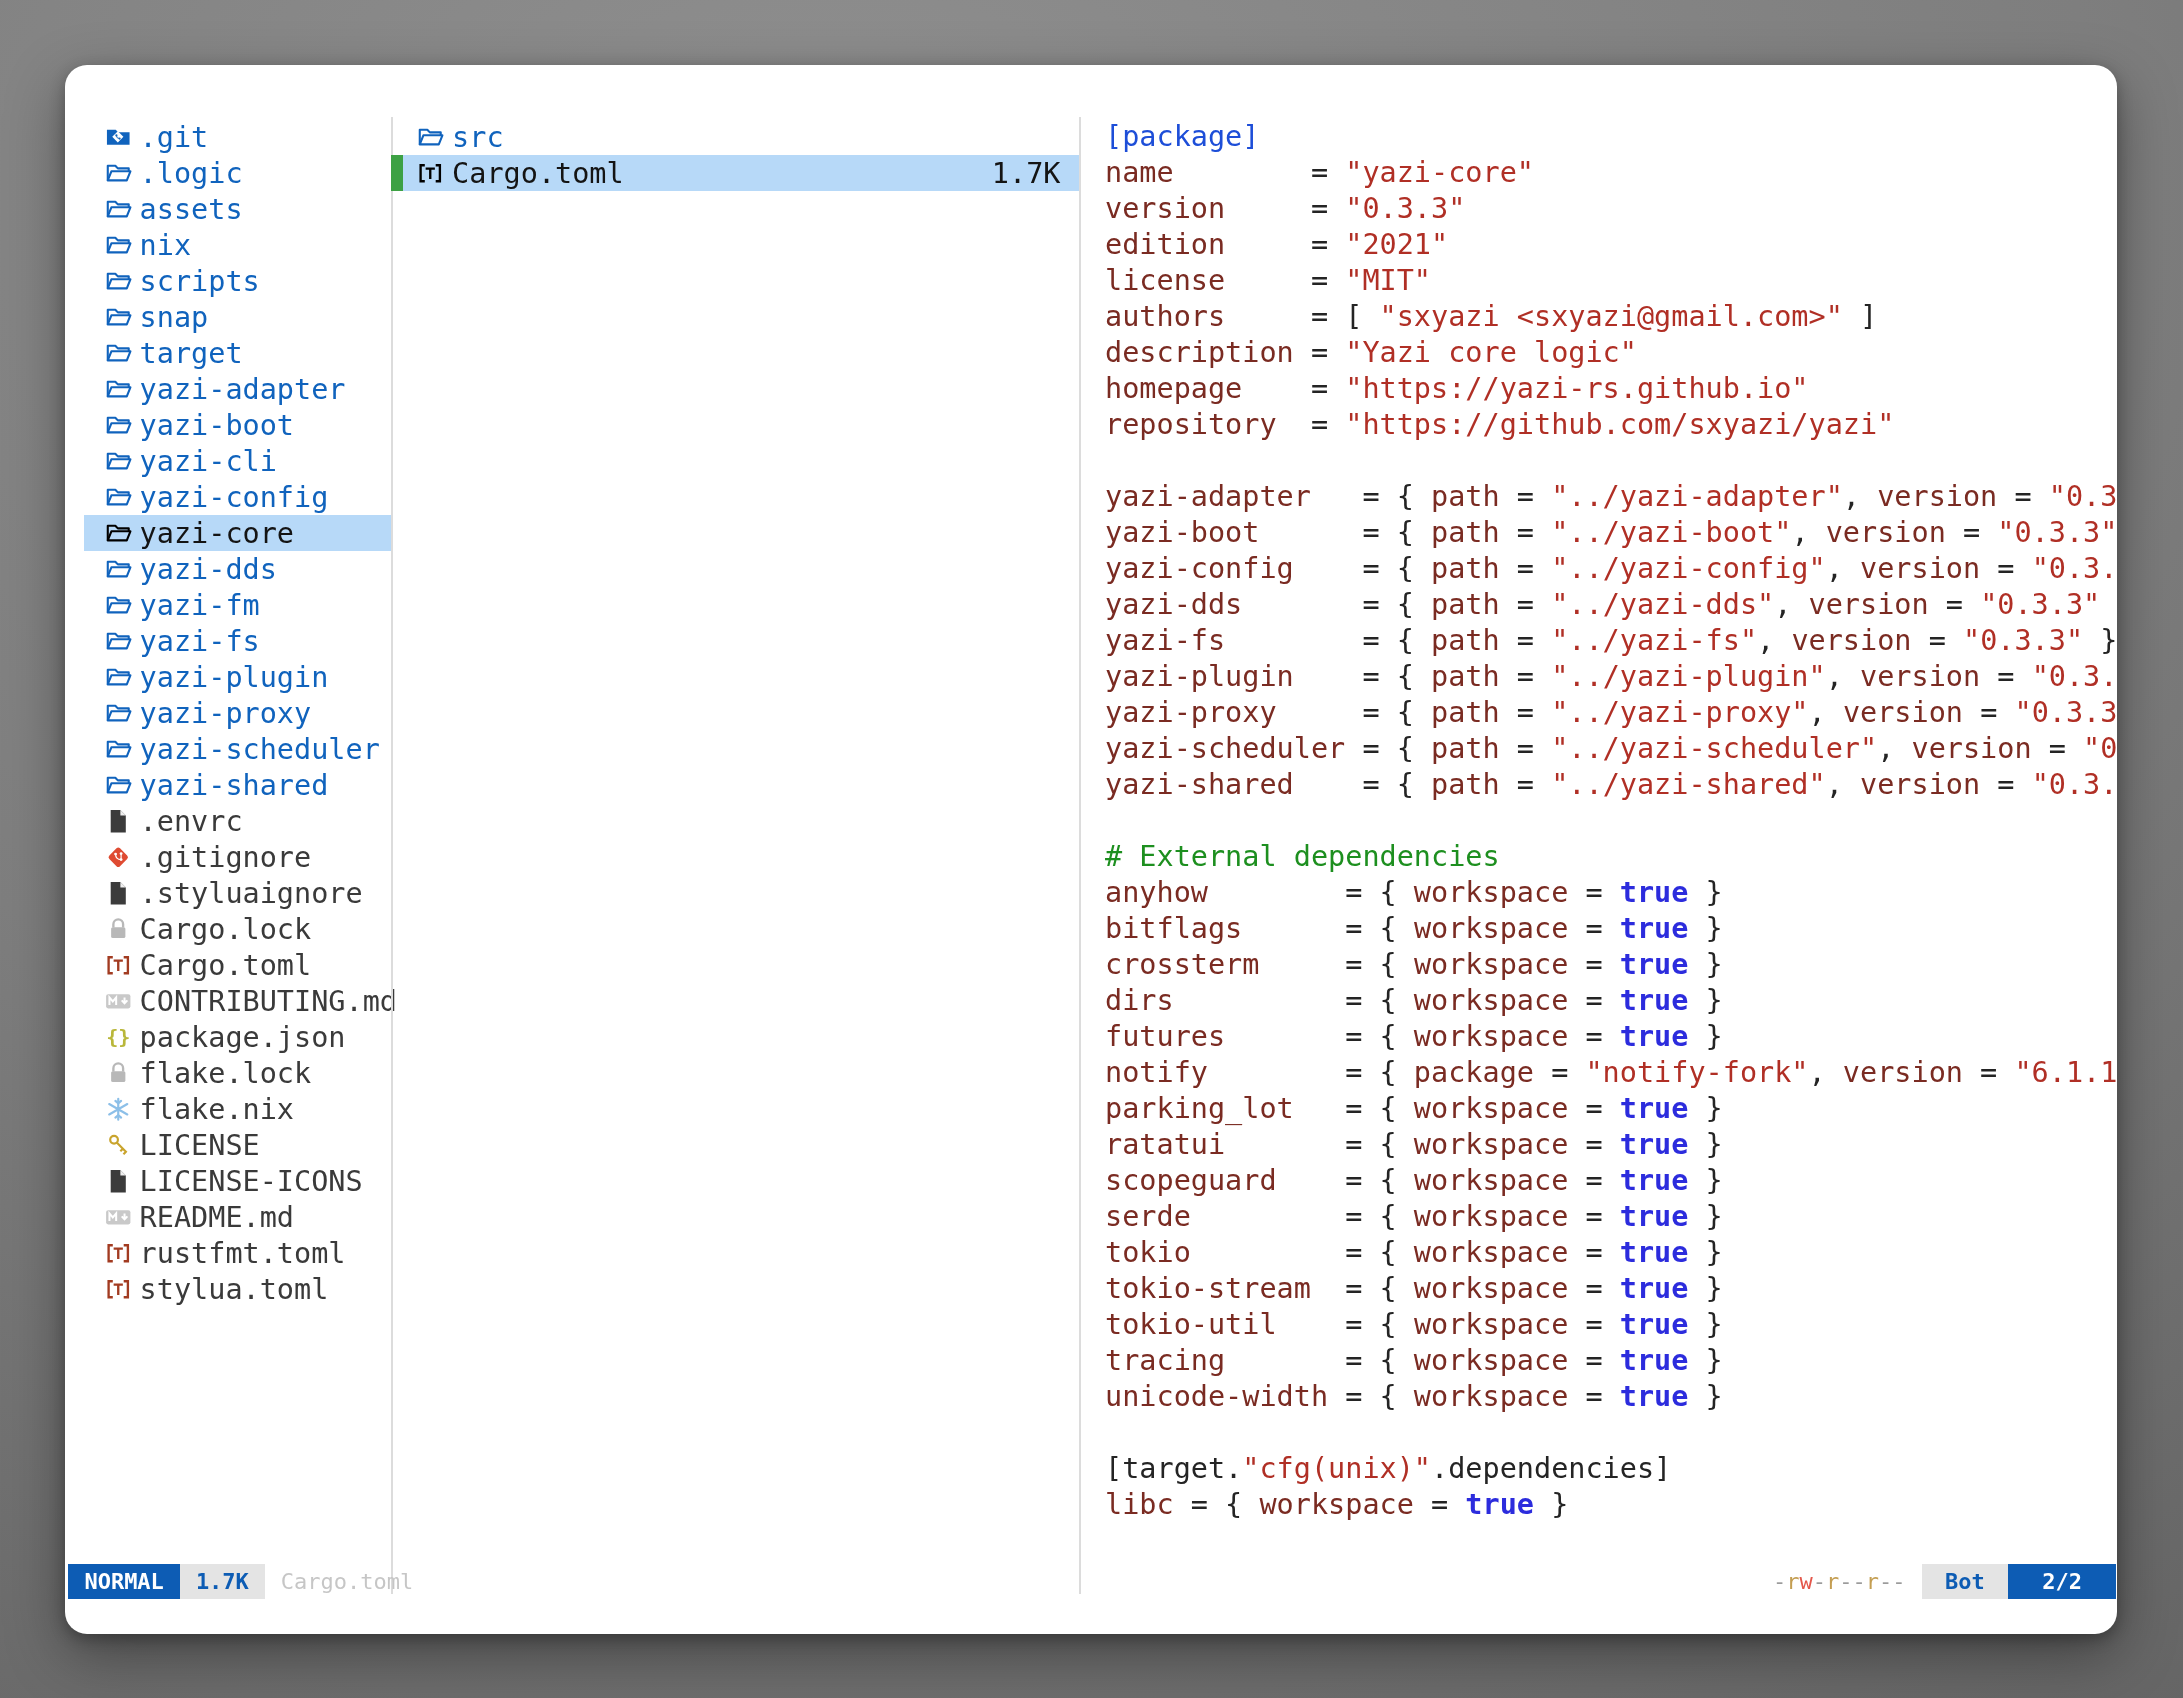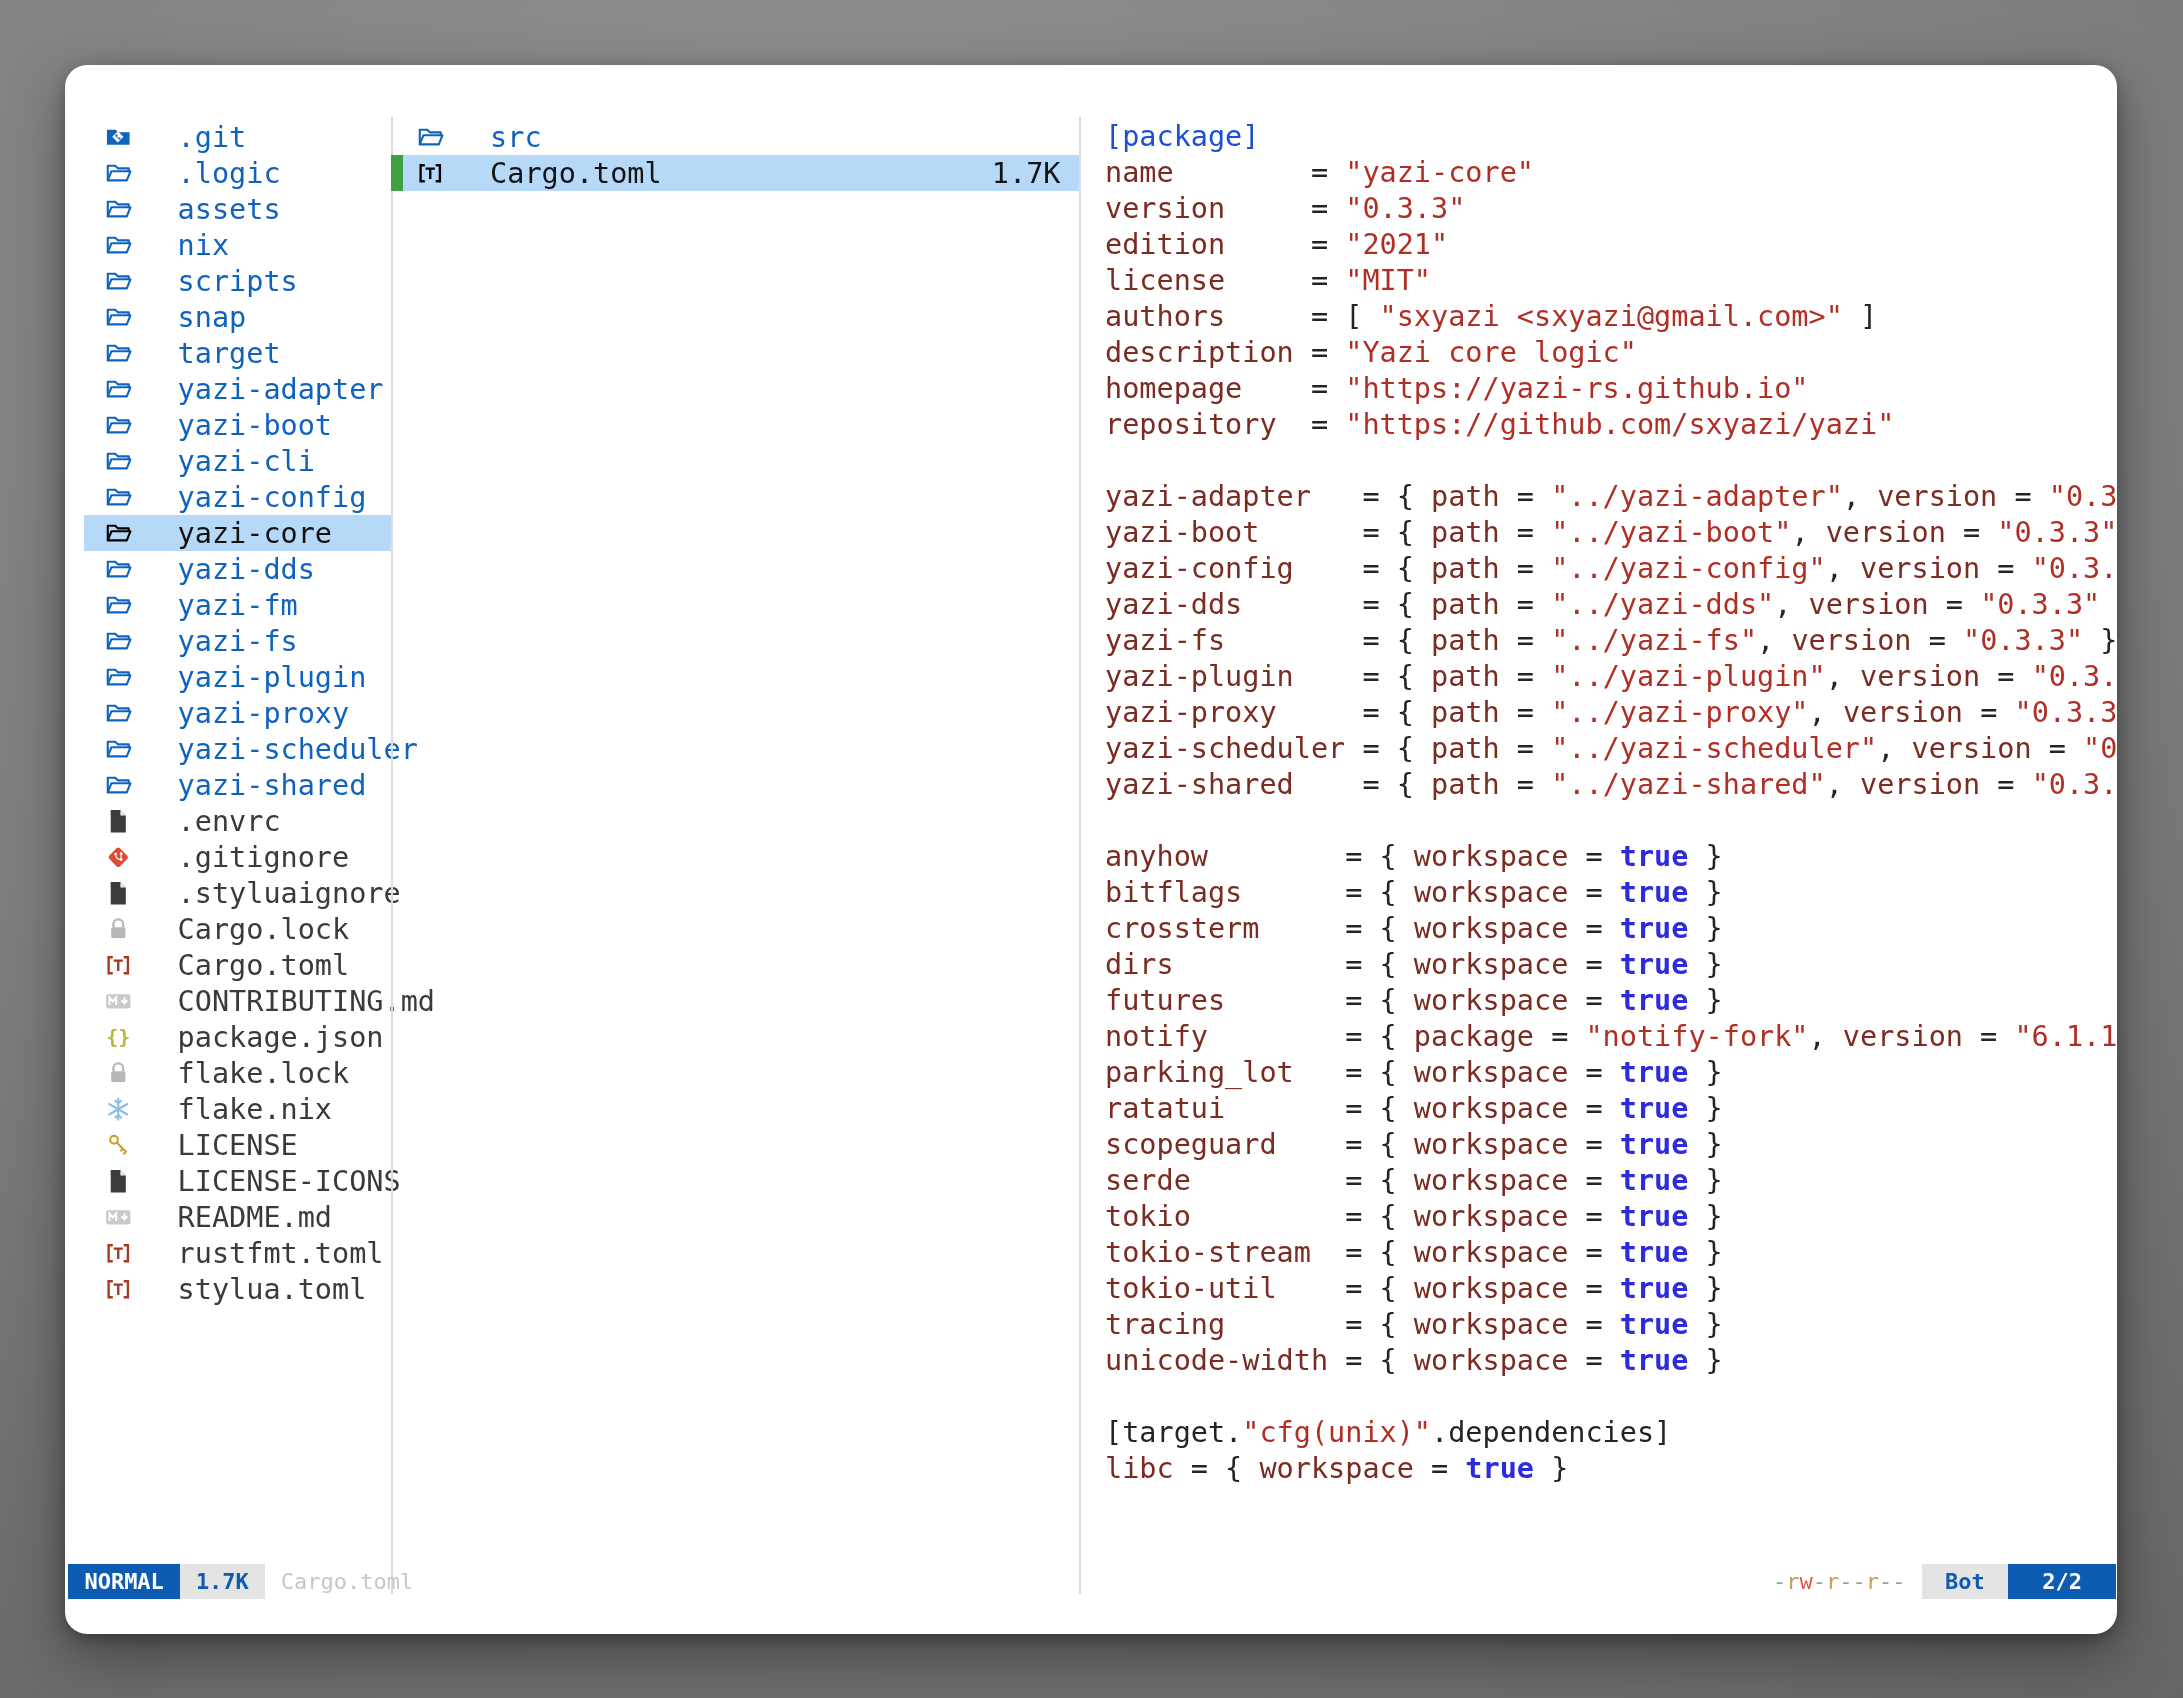--- a/index.html
+++ b/index.html
@@ -17,21 +17,21 @@
   }
   .sep{position:absolute;top:52px;height:1477px;width:1.7px;background:#dcdcdc;}
   .sep1{left:326px;}
   .sep2{left:1014px;}
   .pane{position:absolute;top:54px;}
   .pane-parent{left:18.5px;width:307px;}
   .pane-current{left:326px;width:688px;}
   .pane-preview{left:1040px;width:1007px;}
   .row{
     position:relative;display:flex;align-items:center;height:36px;
-    white-space:pre;cursor:default;gap:38px;
+    white-space:pre;cursor:default;
   }
   .pane-parent .row{padding-left:20px;}
   .pane-current .row{padding-left:15px;}
   .row .icon{width:28.5px;height:28.5px;flex:0 0 28.5px;margin-right:7.6px;display:inline-flex;}
   .row .icon svg{width:28.5px;height:28.5px;display:block;}
   .row.dir{color:#1063bd;}
   .row.file{color:#3a3a3a;}
   .row.selected{background:#b7d9f8;color:#141414;padding-left:20px;}
   .row.selected .icon{filter:brightness(0);}
   .row .size{margin-left:auto;padding-right:18.5px;color:#141414;}
@@ -242,20 +242,21 @@
         <div class="pline"><span class="tk-k">yazi-adapter</span><span class="tk-p">   = { </span><span class="tk-k">path</span><span class="tk-p"> = </span><span class="tk-s">"../yazi-adapter"</span><span class="tk-p">, </span><span class="tk-k">version</span><span class="tk-p"> = </span><span class="tk-s">"0.3</span></div>
         <div class="pline"><span class="tk-k">yazi-boot</span><span class="tk-p">      = { </span><span class="tk-k">path</span><span class="tk-p"> = </span><span class="tk-s">"../yazi-boot"</span><span class="tk-p">, </span><span class="tk-k">version</span><span class="tk-p"> = </span><span class="tk-s">"0.3.3"</span></div>
         <div class="pline"><span class="tk-k">yazi-config</span><span class="tk-p">    = { </span><span class="tk-k">path</span><span class="tk-p"> = </span><span class="tk-s">"../yazi-config"</span><span class="tk-p">, </span><span class="tk-k">version</span><span class="tk-p"> = </span><span class="tk-s">"0.3.</span></div>
         <div class="pline"><span class="tk-k">yazi-dds</span><span class="tk-p">       = { </span><span class="tk-k">path</span><span class="tk-p"> = </span><span class="tk-s">"../yazi-dds"</span><span class="tk-p">, </span><span class="tk-k">version</span><span class="tk-p"> = </span><span class="tk-s">"0.3.3"</span></div>
         <div class="pline"><span class="tk-k">yazi-fs</span><span class="tk-p">        = { </span><span class="tk-k">path</span><span class="tk-p"> = </span><span class="tk-s">"../yazi-fs"</span><span class="tk-p">, </span><span class="tk-k">version</span><span class="tk-p"> = </span><span class="tk-s">"0.3.3"</span><span class="tk-p"> }</span></div>
         <div class="pline"><span class="tk-k">yazi-plugin</span><span class="tk-p">    = { </span><span class="tk-k">path</span><span class="tk-p"> = </span><span class="tk-s">"../yazi-plugin"</span><span class="tk-p">, </span><span class="tk-k">version</span><span class="tk-p"> = </span><span class="tk-s">"0.3.</span></div>
         <div class="pline"><span class="tk-k">yazi-proxy</span><span class="tk-p">     = { </span><span class="tk-k">path</span><span class="tk-p"> = </span><span class="tk-s">"../yazi-proxy"</span><span class="tk-p">, </span><span class="tk-k">version</span><span class="tk-p"> = </span><span class="tk-s">"0.3.3</span></div>
         <div class="pline"><span class="tk-k">yazi-scheduler</span><span class="tk-p"> = { </span><span class="tk-k">path</span><span class="tk-p"> = </span><span class="tk-s">"../yazi-scheduler"</span><span class="tk-p">, </span><span class="tk-k">version</span><span class="tk-p"> = </span><span class="tk-s">"0</span></div>
         <div class="pline"><span class="tk-k">yazi-shared</span><span class="tk-p">    = { </span><span class="tk-k">path</span><span class="tk-p"> = </span><span class="tk-s">"../yazi-shared"</span><span class="tk-p">, </span><span class="tk-k">version</span><span class="tk-p"> = </span><span class="tk-s">"0.3.</span></div>
         <div class="pline">&nbsp;</div>
+        <div class="pline"><span class="tk-c"># External dependencies</span></div>
         <div class="pline"><span class="tk-k">anyhow</span><span class="tk-p">        = { </span><span class="tk-k">workspace</span><span class="tk-p"> = </span><span class="tk-b">true</span><span class="tk-p"> }</span></div>
         <div class="pline"><span class="tk-k">bitflags</span><span class="tk-p">      = { </span><span class="tk-k">workspace</span><span class="tk-p"> = </span><span class="tk-b">true</span><span class="tk-p"> }</span></div>
         <div class="pline"><span class="tk-k">crossterm</span><span class="tk-p">     = { </span><span class="tk-k">workspace</span><span class="tk-p"> = </span><span class="tk-b">true</span><span class="tk-p"> }</span></div>
         <div class="pline"><span class="tk-k">dirs</span><span class="tk-p">          = { </span><span class="tk-k">workspace</span><span class="tk-p"> = </span><span class="tk-b">true</span><span class="tk-p"> }</span></div>
         <div class="pline"><span class="tk-k">futures</span><span class="tk-p">       = { </span><span class="tk-k">workspace</span><span class="tk-p"> = </span><span class="tk-b">true</span><span class="tk-p"> }</span></div>
         <div class="pline"><span class="tk-k">notify</span><span class="tk-p">        = { </span><span class="tk-k">package</span><span class="tk-p"> = </span><span class="tk-s">"notify-fork"</span><span class="tk-p">, </span><span class="tk-k">version</span><span class="tk-p"> = </span><span class="tk-s">"6.1.1</span></div>
         <div class="pline"><span class="tk-k">parking_lot</span><span class="tk-p">   = { </span><span class="tk-k">workspace</span><span class="tk-p"> = </span><span class="tk-b">true</span><span class="tk-p"> }</span></div>
         <div class="pline"><span class="tk-k">ratatui</span><span class="tk-p">       = { </span><span class="tk-k">workspace</span><span class="tk-p"> = </span><span class="tk-b">true</span><span class="tk-p"> }</span></div>
         <div class="pline"><span class="tk-k">scopeguard</span><span class="tk-p">    = { </span><span class="tk-k">workspace</span><span class="tk-p"> = </span><span class="tk-b">true</span><span class="tk-p"> }</span></div>
         <div class="pline"><span class="tk-k">serde</span><span class="tk-p">         = { </span><span class="tk-k">workspace</span><span class="tk-p"> = </span><span class="tk-b">true</span><span class="tk-p"> }</span></div>

